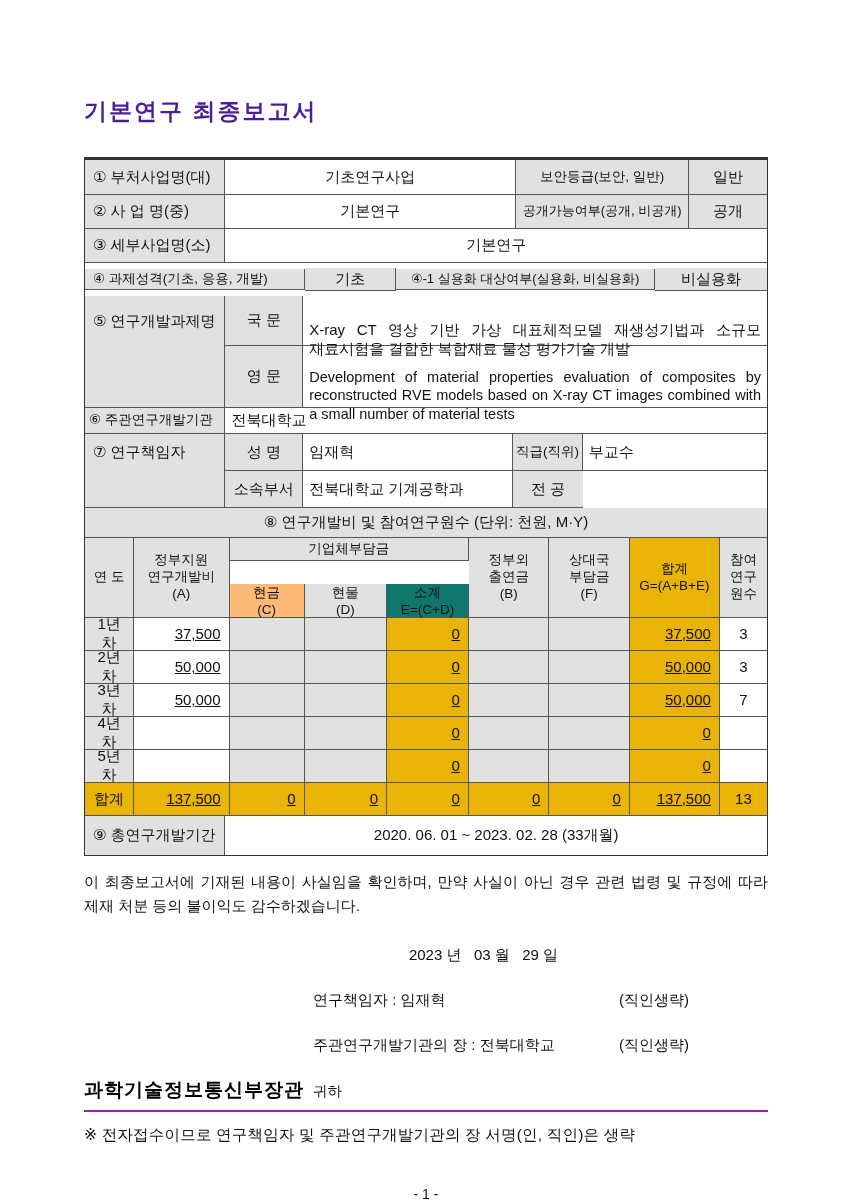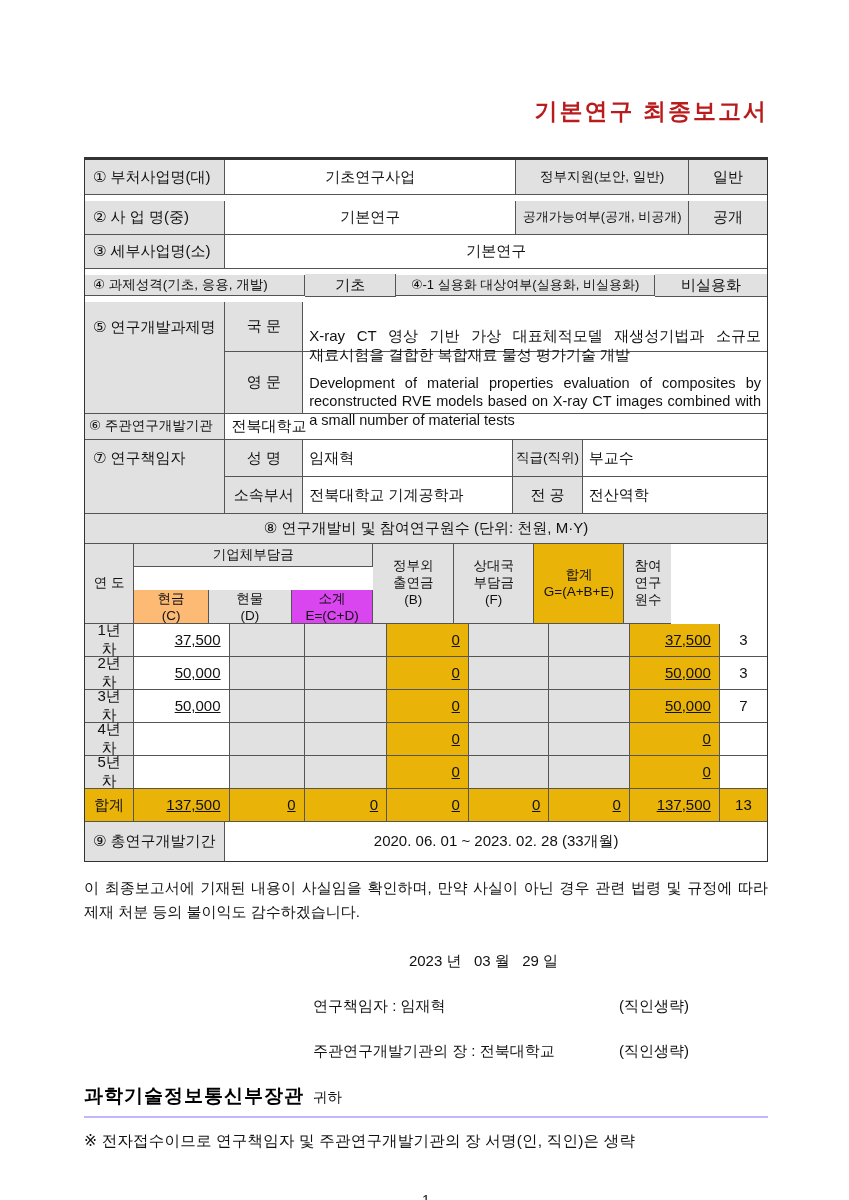--- a/index.html
+++ b/index.html
@@ -6,22 +6,22 @@
   body{
     width:849px;height:1200px;
     font-family:"Liberation Sans","DejaVu Sans",sans-serif;
     color:#111;
     -webkit-font-smoothing:antialiased;
   }
   .page{width:849px;height:1200px;position:relative;overflow:hidden;background:#fff;}
   .content{width:684px;margin:0 auto 0 84px;}
 
   .doc-title{
-    margin-top:96px;text-align:right;
-    font-size:23px;font-weight:bold;letter-spacing:2px;color:#b91c1c;
+    margin-top:96px;text-align:left;
+    font-size:23px;font-weight:bold;letter-spacing:2px;color:#4c1d95;
   }
 
   
   .doc-table{
     margin-top:30px;
     border:1.5px solid #333;border-top-width:3px;
     background:#fff;
   }
   .row{display:flex;width:100%;}
   .cell{
@@ -55,68 +55,68 @@
   .r4-v{width:13.3%;}
   .r4-l2{width:38%;}
   .r4-v2{width:16.4%;}
   .sub-lab{width:11.4%;}
   .r5-t{width:68%;}
   .r7-v1{width:30.8%;}
   .r7-l2{width:10.2%;}
   .r7-v2{width:27%;}
 
   
-  .h-r1{height:35px;} .h-r2{height:34px;margin-top:6px;} .h-r3{height:34px;} .h-r4{height:33px;align-items:center;}
+  .h-r1{height:35px;} .h-r2{height:34px;} .h-r3{height:34px;} .h-r4{height:33px;align-items:center;}
   .h-r5a{height:50px;} .h-r5b{height:62px;} .h-r6{height:26px;}
   .h-r7{height:37px;} .h-sec{height:30px;} .h-head{height:80px;}
   .h-data{height:33px;} .h-r9{height:39px;}
 
   
   .c-year{width:7.2%;} .c-a{width:14%;} .c-c{width:11%;} .c-d{width:12.1%;}
   .c-e{width:12%;} .c-b{width:11.8%;} .c-f{width:11.8%;} .c-g{width:13.2%;} .c-m{width:6.9%;}
   .hdr{font-size:13.5px;}
   .col-group{width:35.1%;display:flex;flex-direction:column;gap:23px;}
   .grp-top{height:37px;border-right:1px solid #555;border-bottom:1px solid #555;
     display:flex;align-items:center;justify-content:center;background:#e1e1e1;box-sizing:border-box;}
   .grp-bottom{flex:1;display:flex;}
   .grp-bottom .gcell{display:flex;align-items:center;justify-content:center;
     border-right:1px solid #555;border-bottom:1px solid #555;box-sizing:border-box;
     white-space:pre-line;text-align:center;}
   .gc-c{width:31.34%;background:#fdba74;}
   .gc-d{width:34.47%;background:#e1e1e1;}
-  .gc-e{width:34.19%;background:#d946ef;}
+  .gc-e{width:34.19%;background:#0f766e;}
 
   
   .statement{margin-top:14px;font-size:15px;line-height:1.6;text-align:justify;word-break:keep-all;}
   .date-line{margin-top:28px;text-align:center;padding-left:115px;font-size:15px;white-space:pre;}
   .sig-row{margin-top:26px;position:relative;padding-left:229px;font-size:15px;height:19px;}
   .sig-seal{position:absolute;left:535px;top:0;}
   .minister-line{
-    margin-top:22px;border-bottom:2px solid #c4b5fd;padding-bottom:7px;
+    margin-top:22px;border-bottom:2px solid #a21caf;padding-bottom:7px;
     display:flex;align-items:baseline;
   }
   .minister{font-size:19px;font-weight:600;letter-spacing:1px;color:#000;}
   .honorific{font-size:14.5px;margin-left:9px;}
   .note-line{margin-top:13px;font-size:15.5px;letter-spacing:.2px;}
   .page-num{margin-top:40px;text-align:center;font-size:14px;white-space:pre;}
 </style>
 </head>
 <body>
 
 <div class="page">
   <div class="content">
 
     <div class="doc-title">기본연구 최종보고서</div>
 
     <div class="doc-table">
 
       <div class="row h-r1">
         <div class="cell u-lab bg-g lab">① 부처사업명(대)</div>
         <div class="cell r12-v center">기초연구사업</div>
-        <div class="cell r12-l2 bg-g center tight2">정부지원(보안, 일반)</div>
+        <div class="cell r12-l2 bg-g center tight2">보안등급(보안, 일반)</div>
         <div class="cell r12-v2 bg-g center">일반</div>
       </div>
 
       <div class="row h-r2">
         <div class="cell u-lab bg-g lab">② 사  업  명(중)</div>
         <div class="cell r12-v center">기본연구</div>
         <div class="cell r12-l2 bg-g center tight">공개가능여부(공개, 비공개)</div>
         <div class="cell r12-v2 bg-g center">공개</div>
       </div>
 
@@ -159,29 +159,31 @@
         <div class="cell r7-v1">임재혁</div>
         <div class="cell r7-l2 bg-g center tight2">직급(직위)</div>
         <div class="cell r7-v2">부교수</div>
       </div>
 
       <div class="row h-r7">
         <div class="cell u-lab bg-g"></div>
         <div class="cell sub-lab bg-g center">소속부서</div>
         <div class="cell r7-v1">전북대학교 기계공학과</div>
         <div class="cell r7-l2 bg-g center">전 공</div>
-        <div class="cell r7-v2">전산역학</div>
       </div>
 
       <div class="row h-sec">
         <div class="cell center bg-g" style="width:100%;font-weight:500;">⑧ 연구개발비 및 참여연구원수 (단위: 천원, M·Y)</div>
       </div>
 
       <div class="row h-head">
         <div class="cell c-year bg-g center hdr">연 도</div>
+        <div class="cell c-a bg-g center hdr pre">정부지원
+연구개발비
+(A)</div>
         <div class="col-group">
           <div class="grp-top hdr">기업체부담금</div>
           <div class="grp-bottom">
             <div class="gcell gc-c hdr">현금
 (C)</div>
             <div class="gcell gc-d hdr">현물
 (D)</div>
             <div class="gcell gc-e hdr">소계
 E=(C+D)</div>
           </div>

